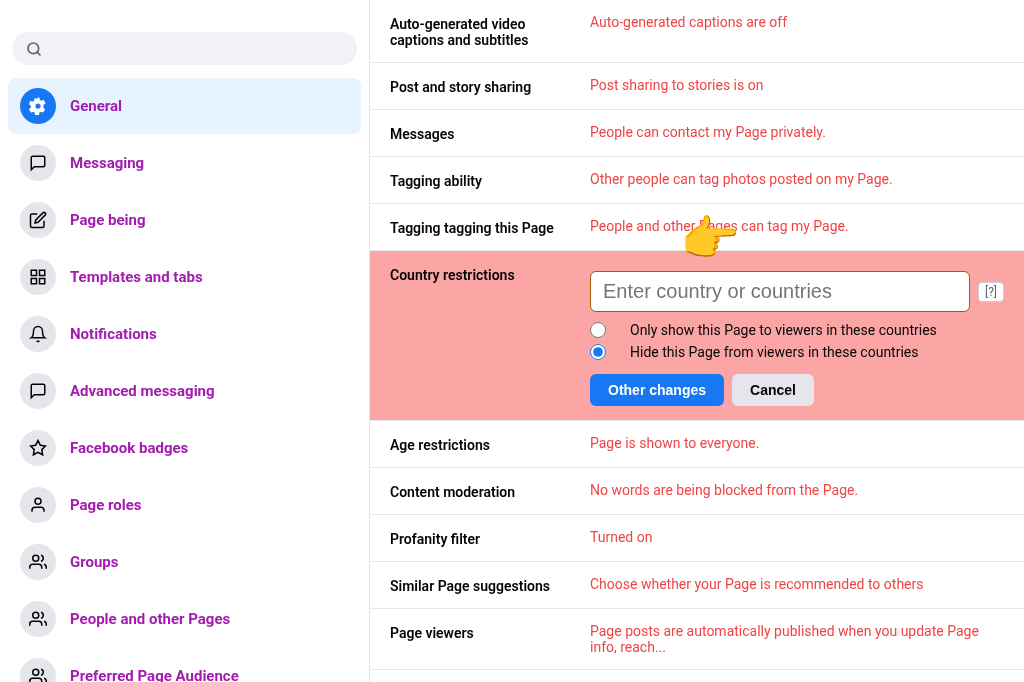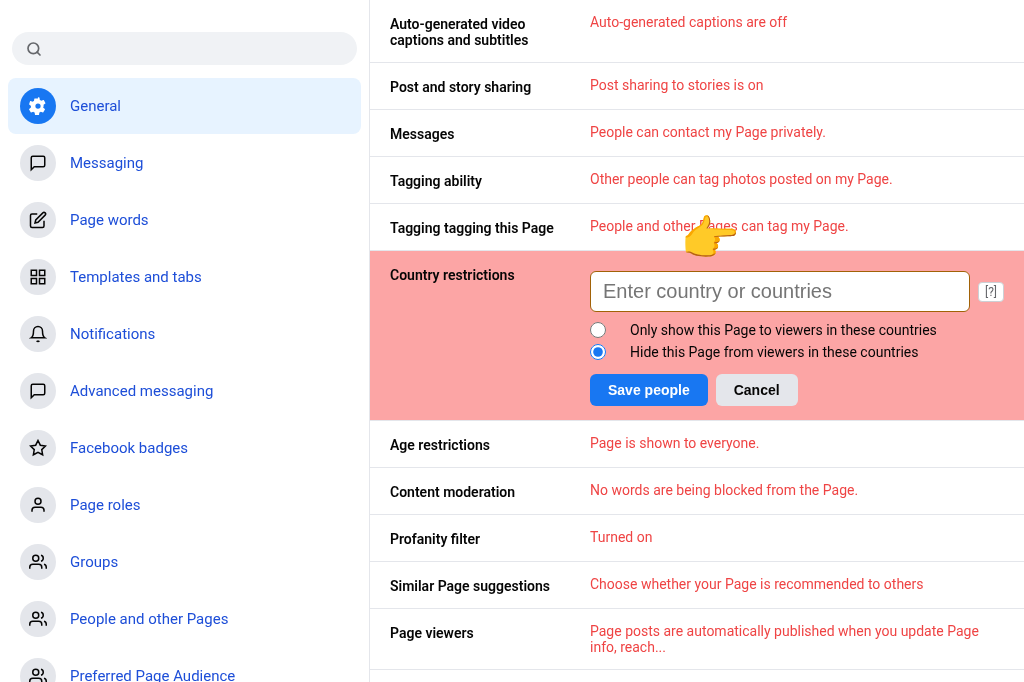--- a/index.html
+++ b/index.html
@@ -68,22 +68,22 @@
       display: flex;
       align-items: center;
       justify-content: center;
       font-size: 18px;
       flex-shrink: 0;
     }
     .nav-icon.blue-bg { background: #1877f2; color: #fff; }
     .nav-icon.gray-bg { background: #e4e6eb; color: #050505; }
     .nav-label {
       font-size: 15px;
-      font-weight: 400;
-      color: #1d4ed8;
+      font-weight: 700;
+      color: #a21caf;
     }
 
     
     .main {
       flex: 1;
       overflow-y: auto;
       background: #fff;
     }
     .settings-table {
       width: 100%;
@@ -226,21 +226,21 @@
         </div>
         <span class="nav-label">Messaging</span>
       </div>
       <div class="nav-item">
         <div class="nav-icon gray-bg">
           <svg width="18" height="18" viewBox="0 0 24 24" fill="none" stroke="currentColor" stroke-width="2">
             <path d="M11 4H4a2 2 0 00-2 2v14a2 2 0 002 2h14a2 2 0 002-2v-7"></path>
             <path d="M18.5 2.5a2.121 2.121 0 013 3L12 15l-4 1 1-4 9.5-9.5z"></path>
           </svg>
         </div>
-        <span class="nav-label">Page words</span>
+        <span class="nav-label">Page being</span>
       </div>
       <div class="nav-item">
         <div class="nav-icon gray-bg">
           <svg width="18" height="18" viewBox="0 0 24 24" fill="none" stroke="currentColor" stroke-width="2">
             <rect x="3" y="3" width="7" height="7"></rect>
             <rect x="14" y="3" width="7" height="7"></rect>
             <rect x="14" y="14" width="7" height="7"></rect>
             <rect x="3" y="14" width="7" height="7"></rect>
           </svg>
         </div>
@@ -355,21 +355,21 @@
                 <span>Only show this Page to viewers in these countries</span>
               </label>
 
               <label class="radio-option">
                 <input type="radio" name="country-restriction" checked="" style="">
                 <span>Hide this Page from viewers in these countries</span>
               </label>
 
           </div>
           <div class="btn-row">
-            <button class="btn-save">Save people</button>
+            <button class="btn-save">Other changes</button>
             <button class="btn-cancel">Cancel</button>
           </div>
         </div>
       </div>
     </div>
         <div class="settings-row">
       <div class="settings-label">Age restrictions</div>
       <div class="settings-value">Page is shown to everyone.</div>
     </div>
         <div class="settings-row">

